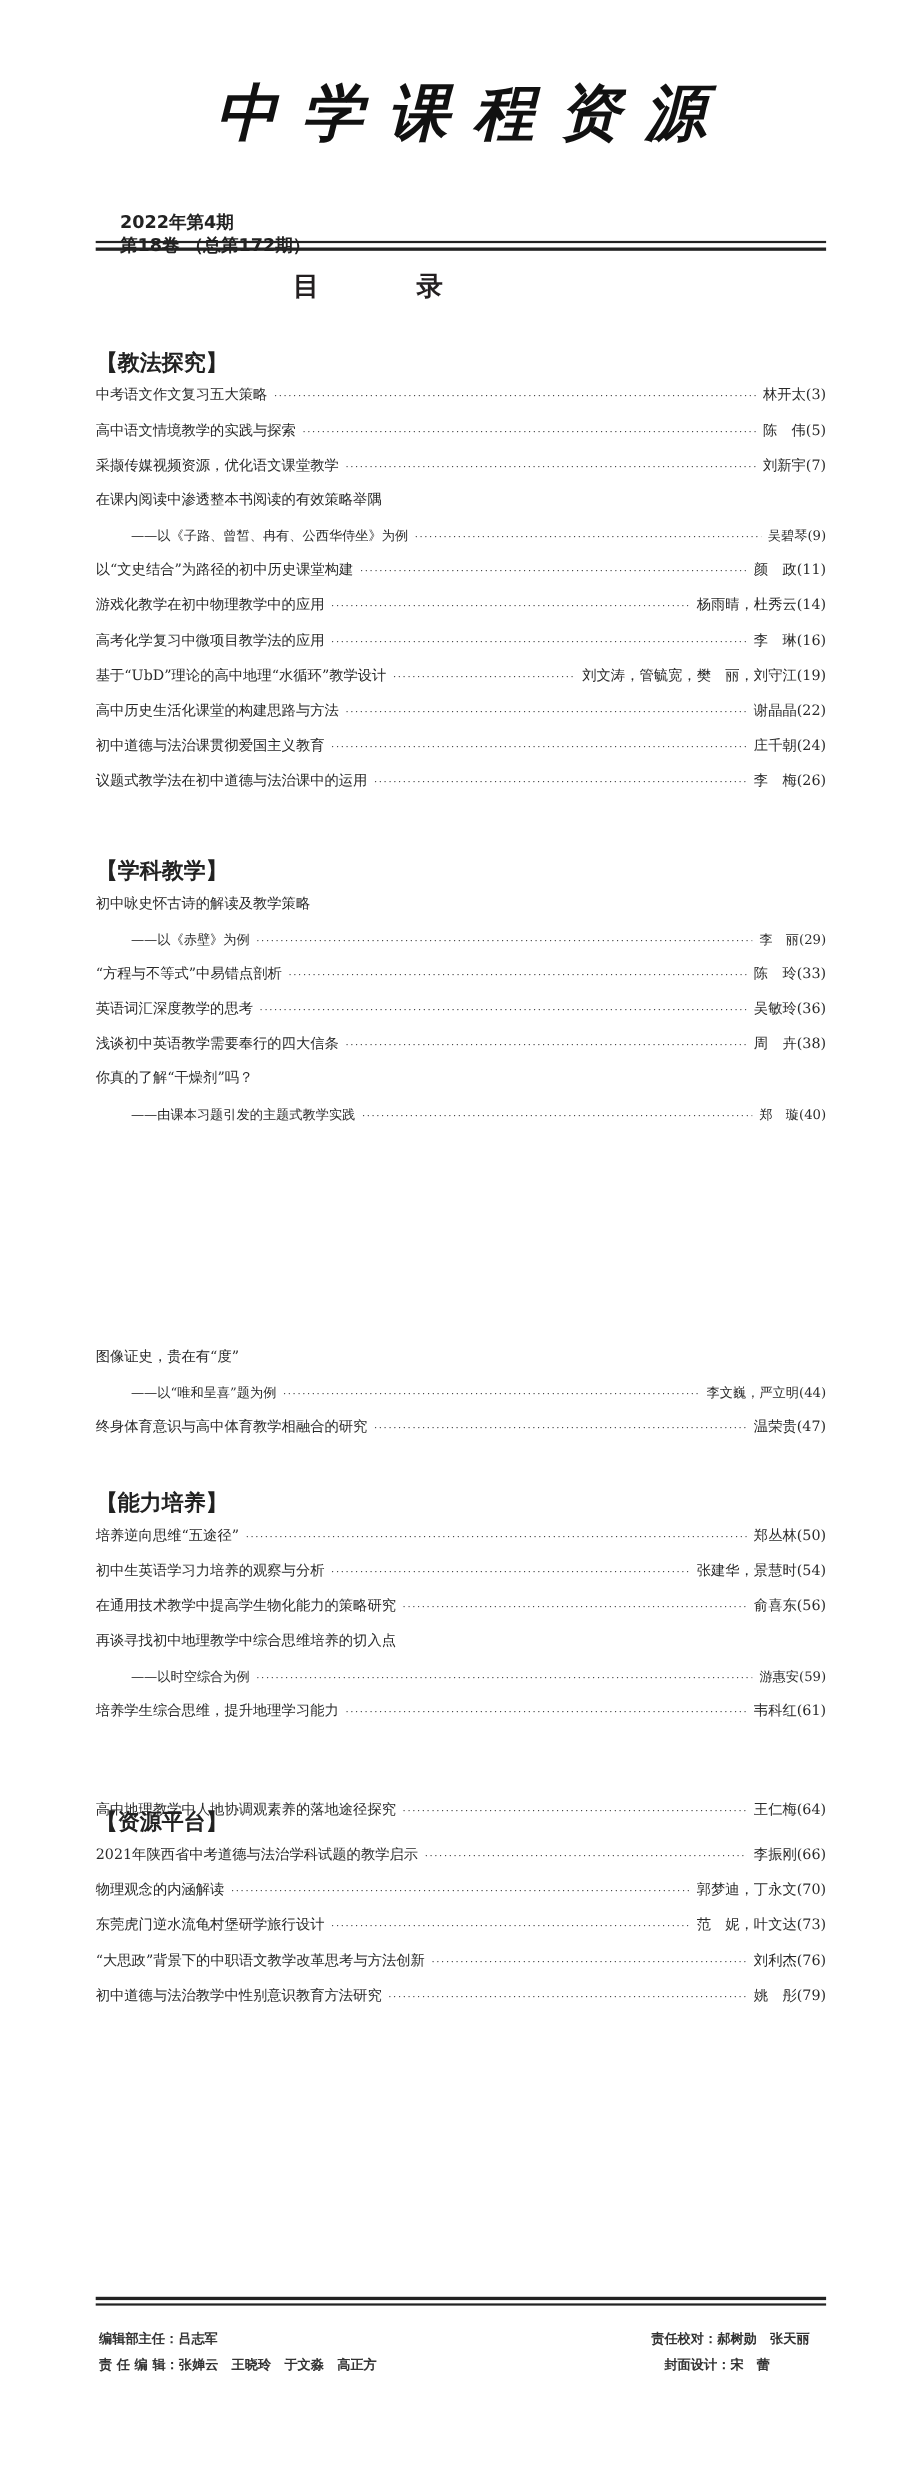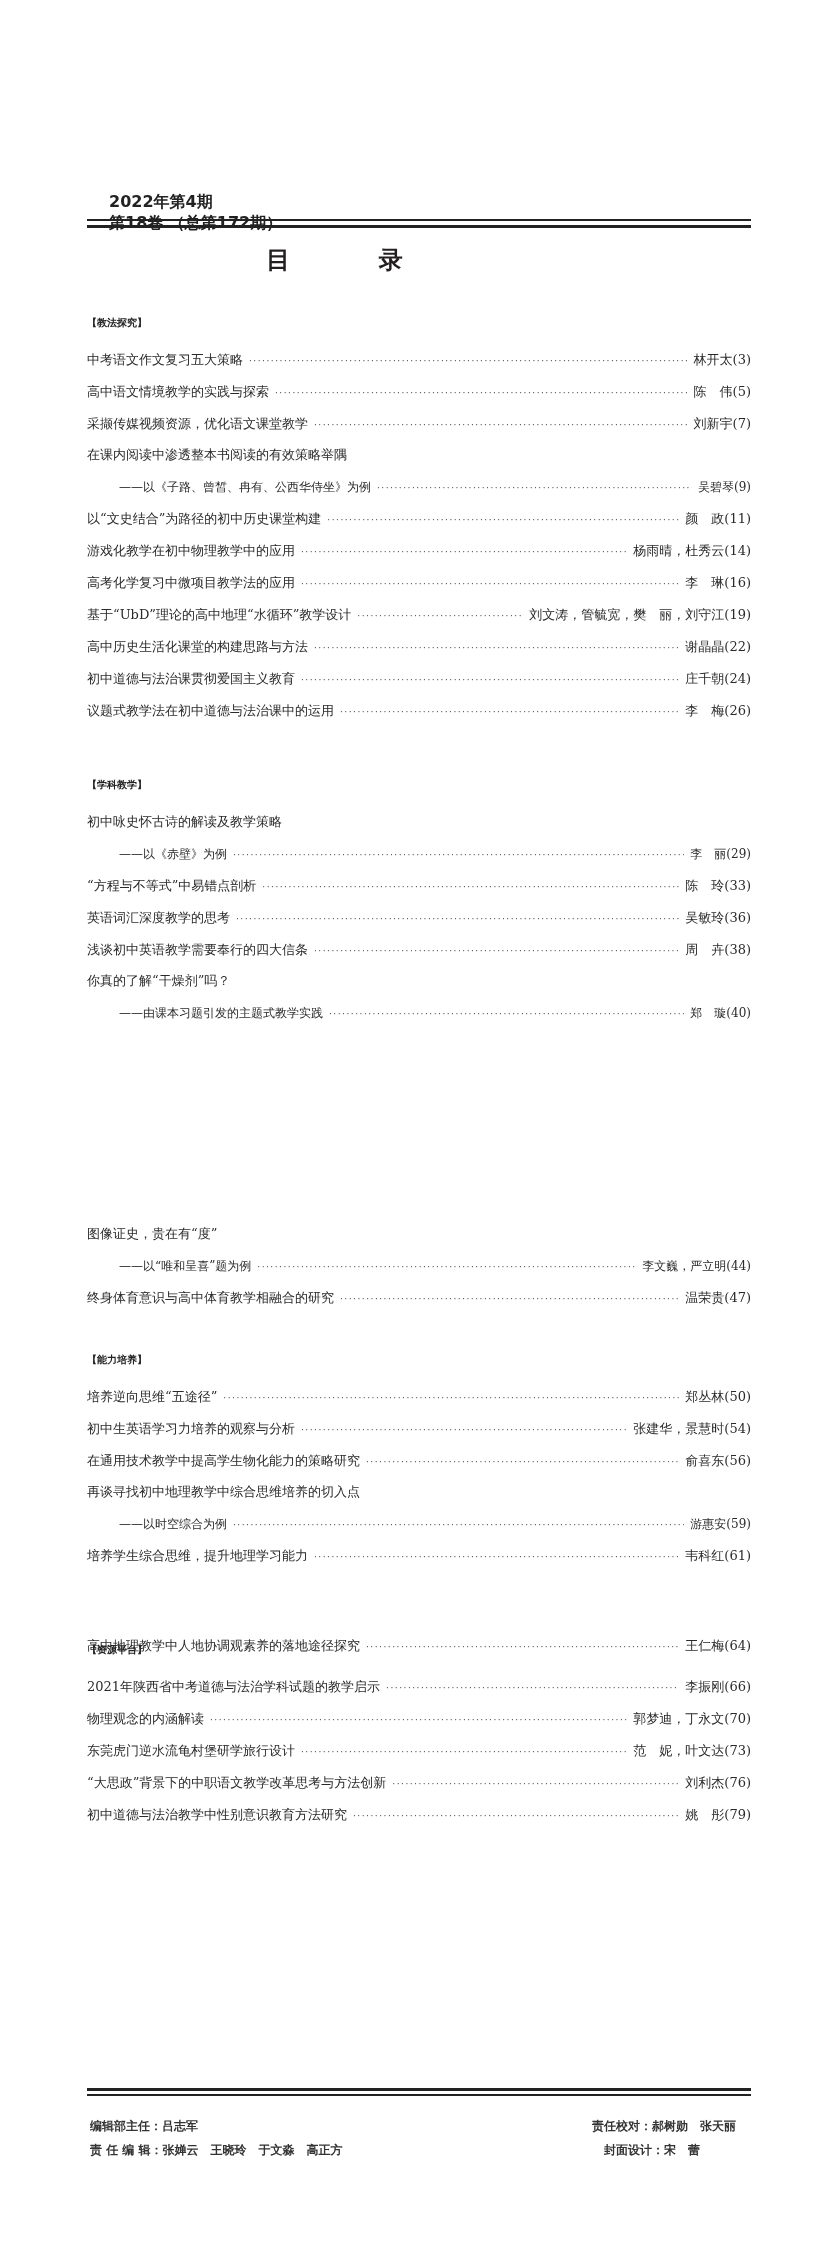--- a/index.html
+++ b/index.html
@@ -3,34 +3,35 @@
 <meta charset="utf-8">
 <style>
   html, body { margin: 0; padding: 0; background: #ffffff; }
   body { width: 838px; height: 2242px; position: relative; overflow: hidden; color: #231f20; font-family: "DejaVu Serif", "Liberation Serif", serif; }
   .masthead { position: absolute; left: 0; top: 68px; width: 838px; text-align: center; }
   .mast-title { font-family: "DejaVu Serif", serif; font-size: 56px; font-weight: bold; letter-spacing: 22px; line-height: 70px; padding-left: 22px; font-style: italic; color: #111; }
   .mast-sub { font-family: "DejaVu Sans", sans-serif; font-size: 22px; letter-spacing: 10px; margin-top: 14px; line-height: 30px; color: #333; padding-left: 10px; }
   .issue-row { position: absolute; left: 87px; top: 192px; width: 664px; display: flex; justify-content: space-between; font-family: "DejaVu Sans", sans-serif; font-size: 16px; font-weight: bold; color: #222; padding: 0 22px 0 22px; box-sizing: border-box; flex-direction: column; }
   .rule-top { position: absolute; left: 87px; width: 664px; top: 219px; height: 9px; border-top: 2px solid #222; border-bottom: 3px solid #222; box-sizing: border-box; }
   .toc-heading { position: absolute; left: 0; top: 244px; width: 669px; text-align: center; font-family: "DejaVu Sans", sans-serif; font-size: 24px; font-weight: bold; letter-spacing: 40px; padding-left: 40px; box-sizing: border-box; }
-  .section-title { position: absolute; left: 87px; font-family: "DejaVu Sans", sans-serif; font-size: 10px; font-weight: bold; color: #222; }
+  .section-title { position: absolute; left: 87px; font-family: "DejaVu Sans", sans-serif; font-size: 20px; font-weight: bold; color: #222; }
   .entry { position: absolute; left: 87px; width: 664px; display: flex; align-items: baseline; font-size: 13px; line-height: 20px; color: #2a2a2a; white-space: nowrap; }
   .entry.sub { padding-left: 32px; box-sizing: border-box; font-size: 12px; }
   .entry .t { flex: 0 0 auto; }
   .entry .dots { flex: 1 1 auto; overflow: hidden; margin: 0 6px; color: #444; font-size: 9px; letter-spacing: 1.5px; }
   .entry .dots::before { content: "························································································································································"; }
   .entry .a { flex: 0 0 auto; }
   .rule-bottom { position: absolute; left: 87px; width: 664px; top: 2088px; height: 8px; border-top: 3px solid #222; border-bottom: 2px solid #222; box-sizing: border-box; }
   .credit { position: absolute; font-family: "DejaVu Sans", sans-serif; font-size: 12px; font-weight: bold; color: #333; white-space: pre; }
 </style>
 </head>
 <body>
 
 <div class="masthead">
+  <div class="mast-title">中学课程资源</div>
 </div>
 
 <div class="issue-row">
   <span>2022年第4期</span>
   <span>第18卷  （总第172期）</span>
 </div>
 <div class="rule-top"></div>
 
 <div class="toc-heading">目  录</div>
 

